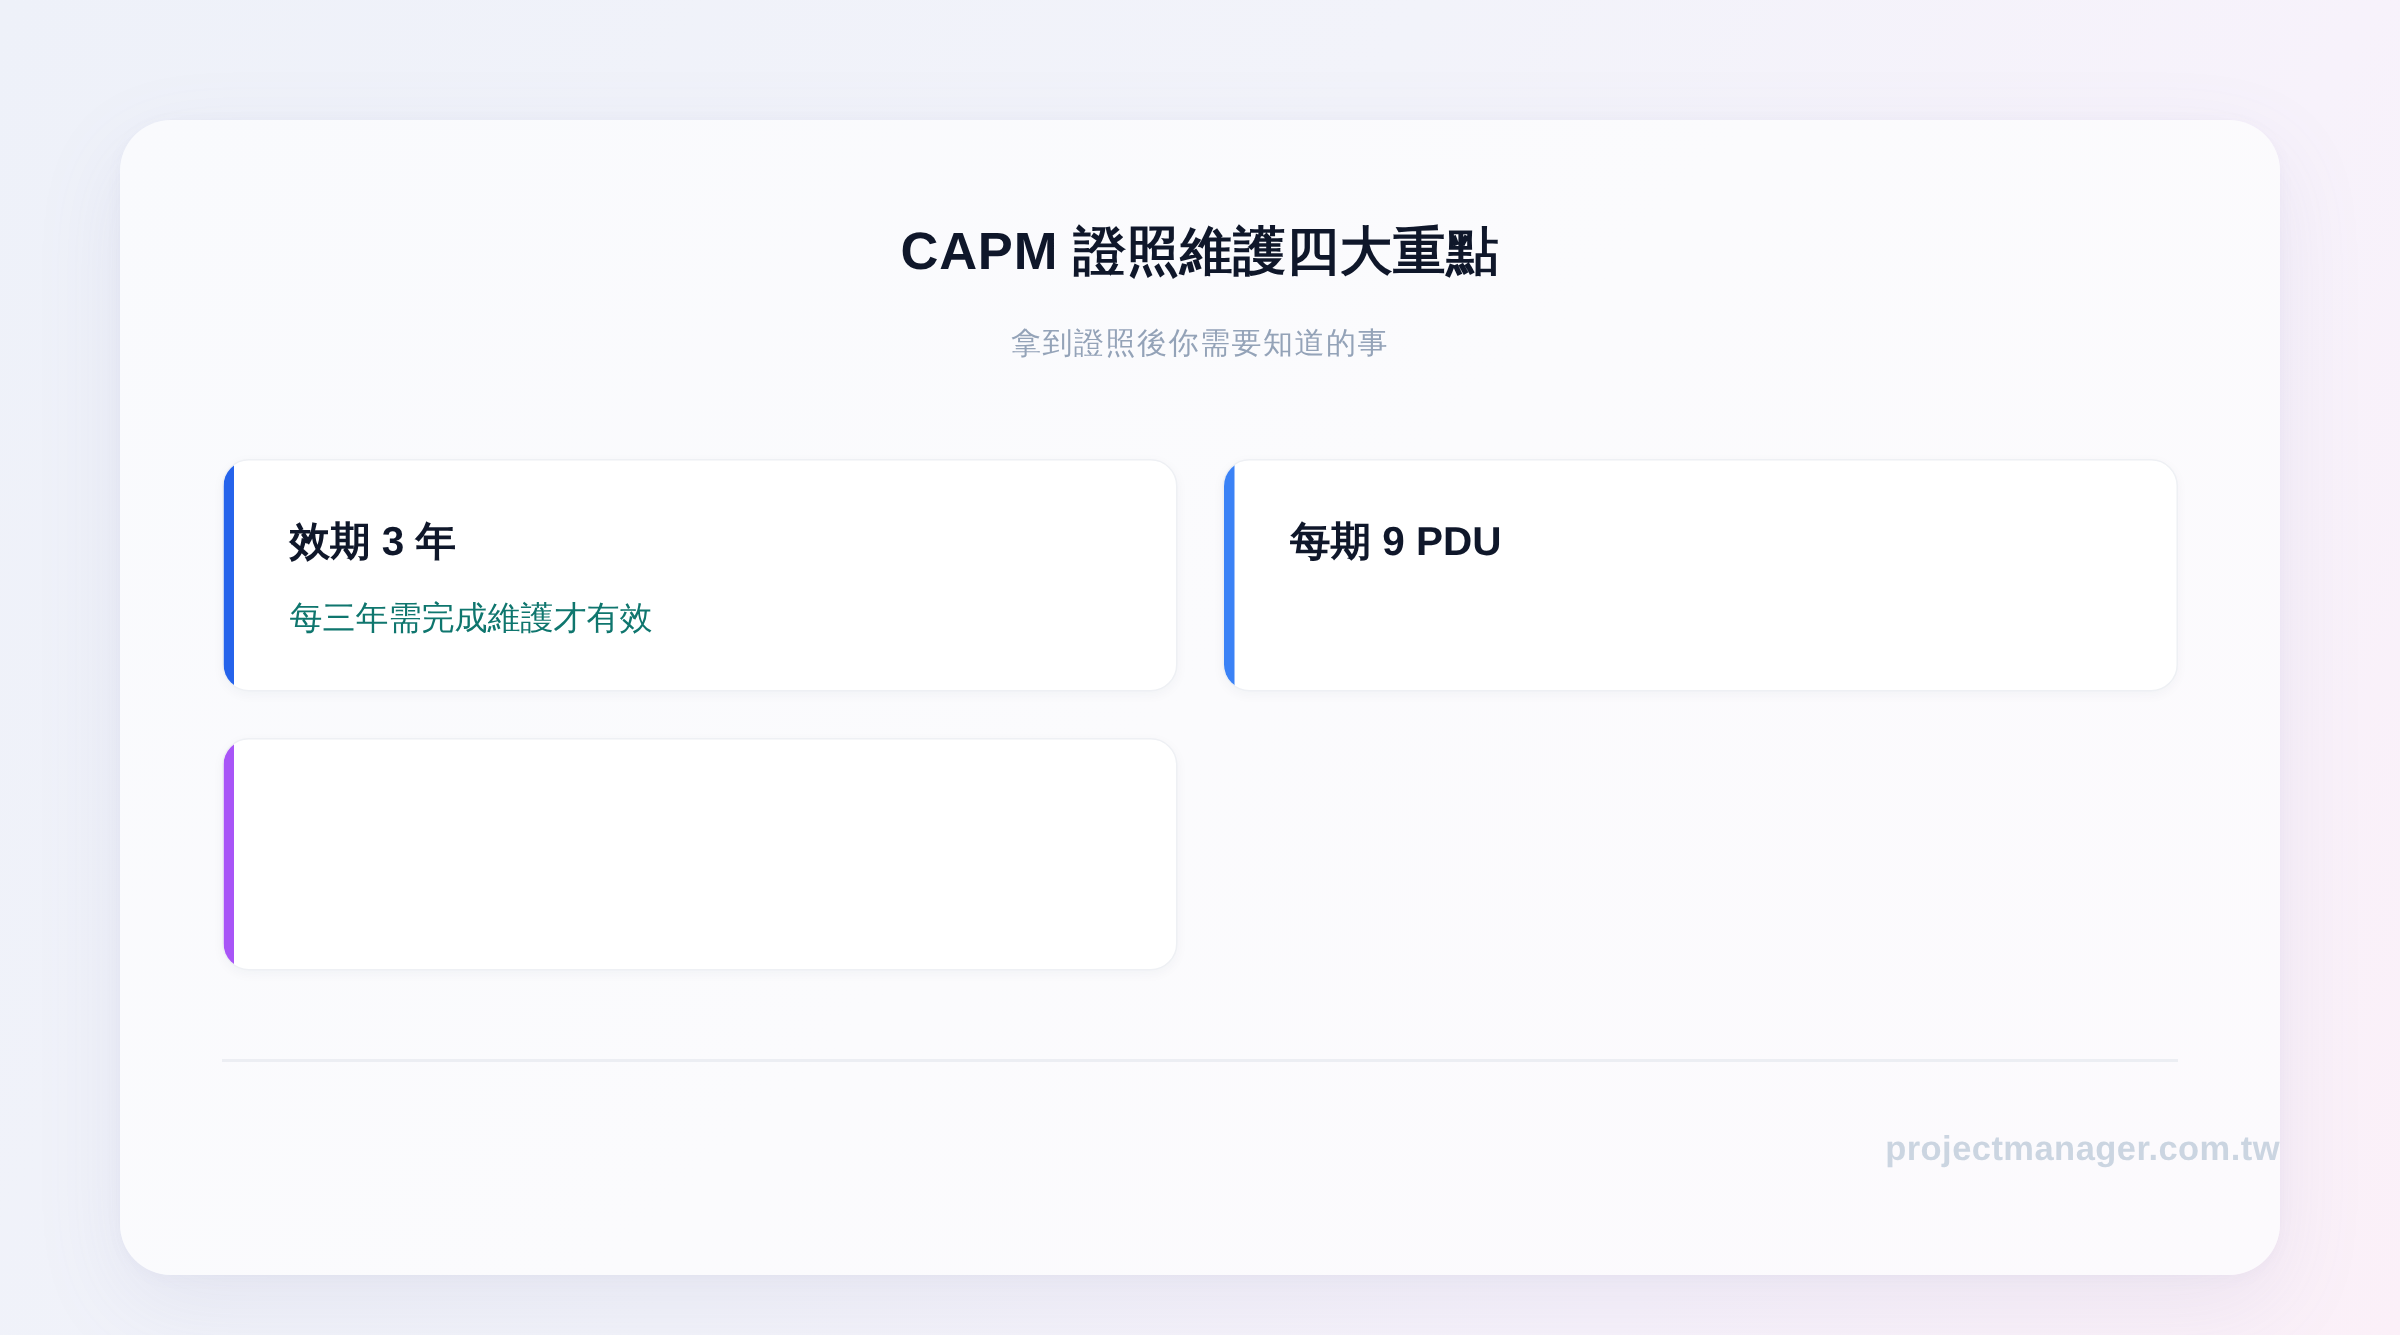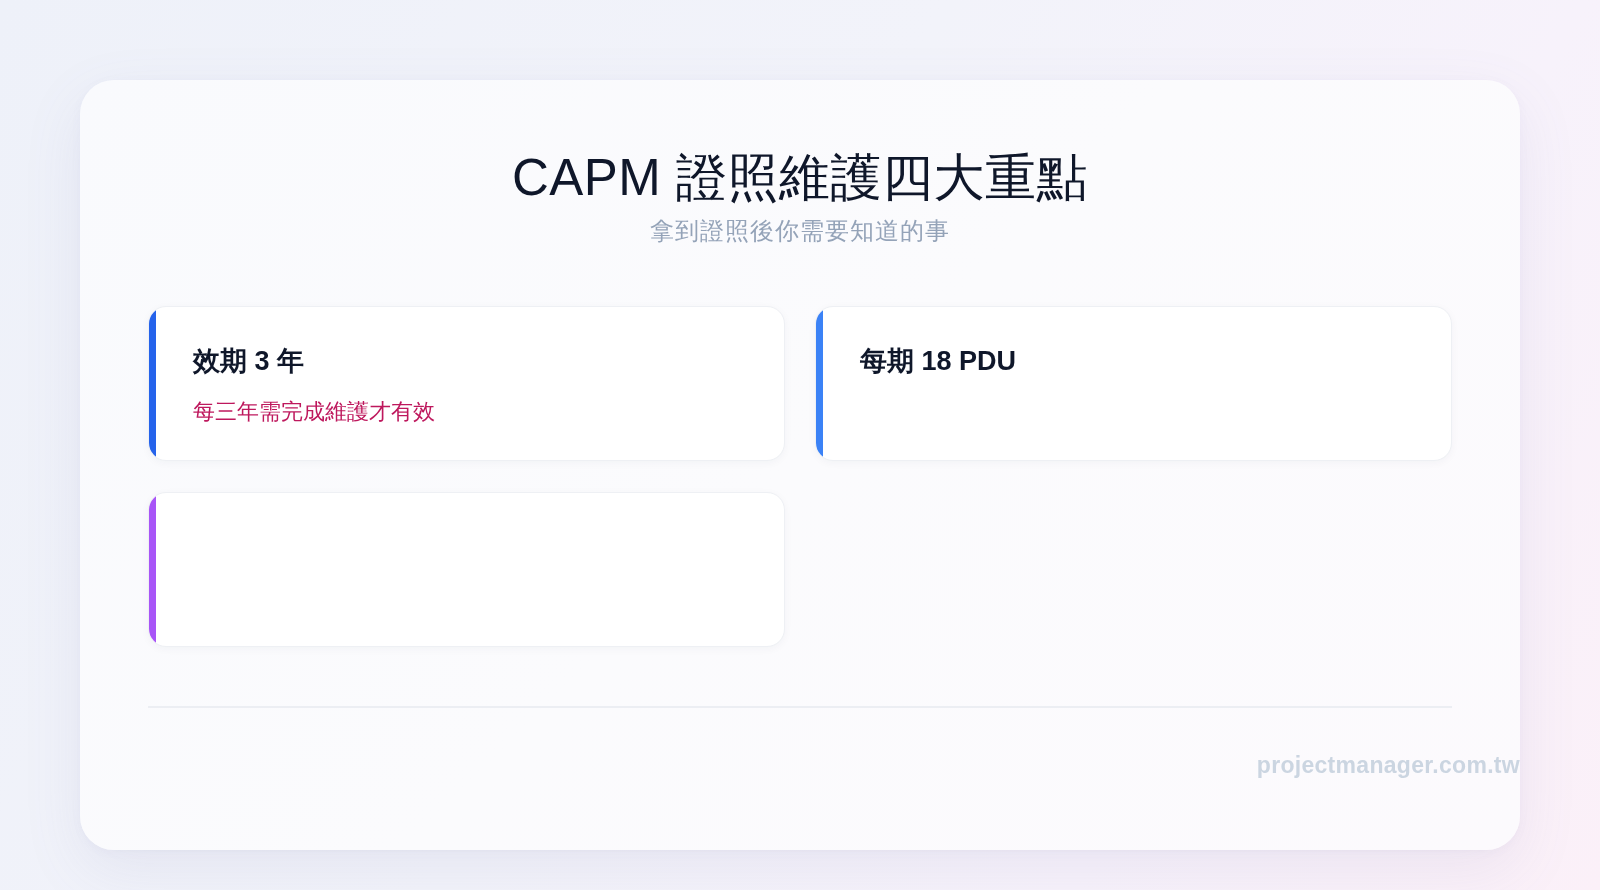--- a/index.html
+++ b/index.html
@@ -16,30 +16,30 @@
       left: 80px; top: 80px;
       width: 1440px; height: 770px;
       border-radius: 34px;
       background: linear-gradient(135deg, #f9fafd 0%, #fbfbfd 50%, #fcfafd 100%);
       box-shadow: 0 20px 60px rgba(120, 120, 170, 0.10), 0 2px 10px rgba(120, 120, 170, 0.05);
     }
     .title {
       position: absolute;
       left: 0; right: 0; top: 64px;
       text-align: center;
-      font-size: 51px;
-      font-weight: 400;
+      font-size: 35px;
+      font-weight: 700;
       color: #0f172a;
       letter-spacing: 0.5px;
     }
     .subtitle {
       position: absolute;
       left: 0; right: 0; top: 135px;
       text-align: center;
-      font-size: 24px;
+      font-size: 20px;
       color: #94a3b8;
       letter-spacing: 1px;
     }
     .grid {
       position: absolute;
       left: 68px; top: 226px;
       width: 1304px;
       display: grid;
       grid-template-columns: 637px 637px;
       column-gap: 30px;
@@ -63,21 +63,21 @@
       position: absolute;
       left: 44px; top: 36px;
       font-size: 27px;
       font-weight: 700;
       color: #0f172a;
     }
     .card .card-desc {
       position: absolute;
       left: 44px; top: 90px;
       font-size: 22px;
-      color: #be185d;
+      color: #0f766e;
     }
     .divider {
       position: absolute;
       left: 68px; top: 626px;
       width: 1304px; height: 2px;
       background: #eceef3;
     }
     .footer {
       position: absolute;
       left: 0; right: 0; top: 672px;
@@ -96,21 +96,21 @@
   <div class="subtitle">拿到證照後你需要知道的事</div>
 
   <div class="grid">
     <div class="card">
       <div class="accent" style="background: rgb(37, 99, 235);"></div>
       <div class="card-title">效期 3 年</div>
       <div class="card-desc">每三年需完成維護才有效</div>
     </div>
     <div class="card">
       <div class="accent" style="background: rgb(59, 130, 246);"></div>
-      <div class="card-title">每期 18 PDU</div>
+      <div class="card-title">每期 9 PDU</div>
     </div>
     <div class="card">
       <div class="accent" style="background: rgb(168, 85, 247);"></div>
     </div>
   </div>
 
   <div class="divider"></div>
   <div class="footer">projectmanager.com.tw</div>
 </div>
 

